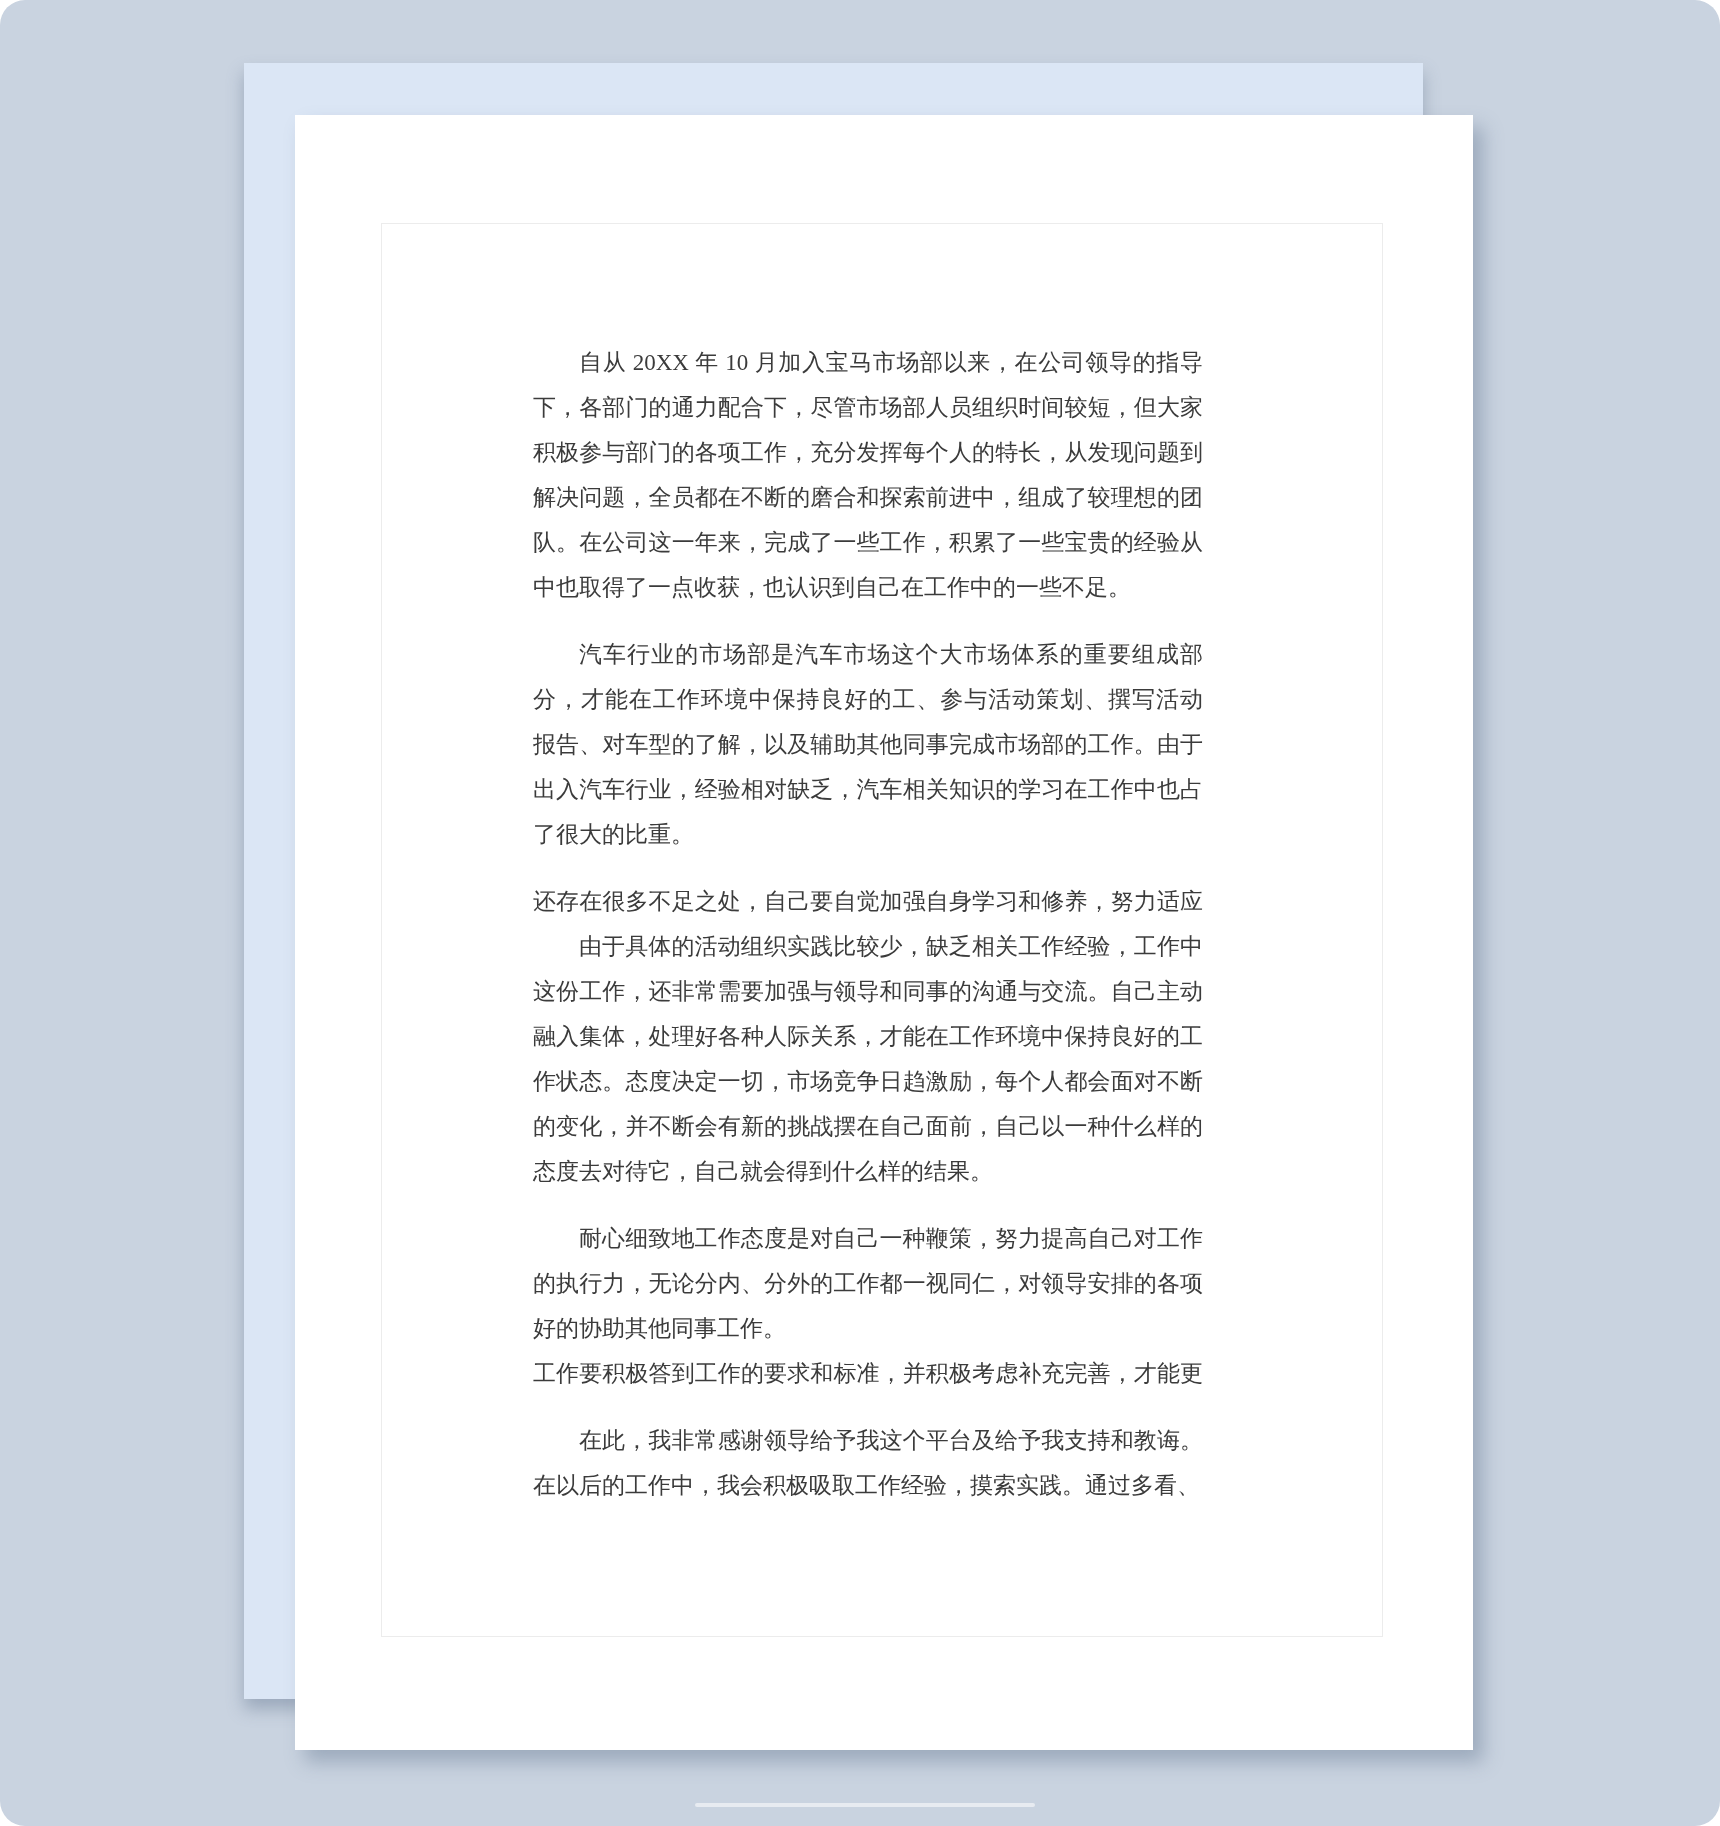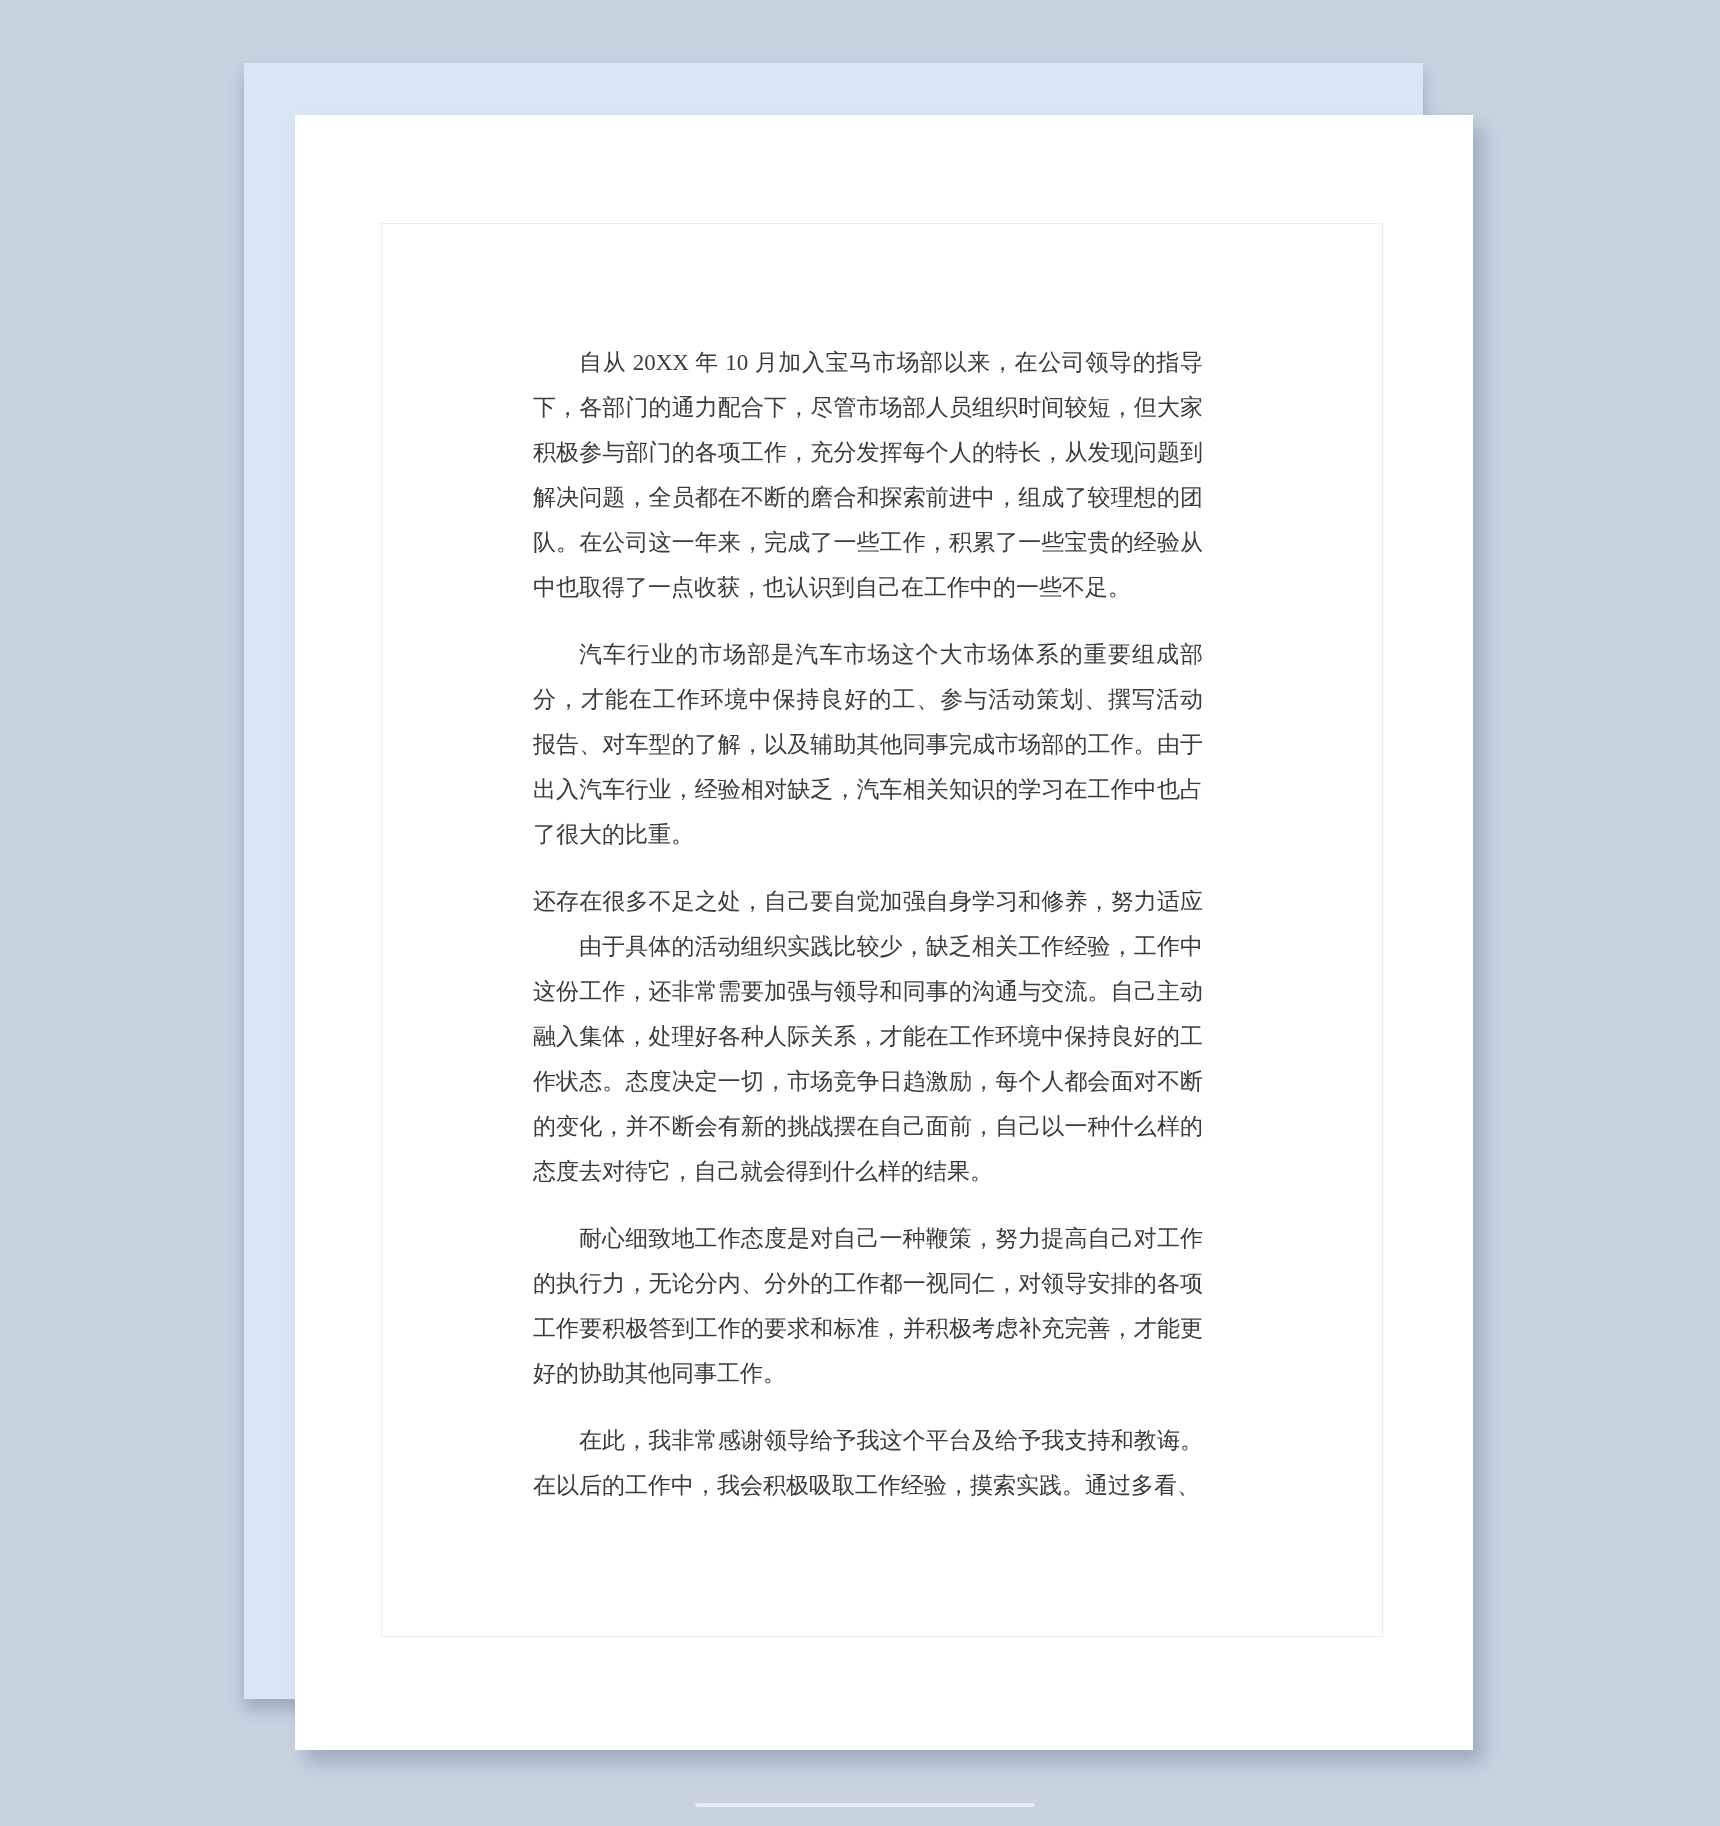--- a/index.html
+++ b/index.html
@@ -14,20 +14,21 @@
     width: 1720px;
     height: 1826px;
     overflow: hidden;
     font-family: "Liberation Serif", "DejaVu Serif", serif;
   }
   .canvas {
     position: relative;
     width: 1720px;
     height: 1826px;
     background: var(--background-color);
+    border-radius: 25px;
   }
   .sheet-back {
     position: absolute;
     left: 244px;
     top: 63px;
     width: 1179px;
     height: 1636px;
     background: var(--back-sheet-color);
     box-shadow: 0 10px 16px rgba(84, 104, 132, 0.40);
   }
@@ -102,22 +103,22 @@
             <div class="line first">由于具体的活动组织实践比较少，缺乏相关工作经验，工作中</div>
             <div class="line">这份工作，还非常需要加强与领导和同事的沟通与交流。自己主动</div>
             <div class="line">融入集体，处理好各种人际关系，才能在工作环境中保持良好的工</div>
             <div class="line">作状态。态度决定一切，市场竞争日趋激励，每个人都会面对不断</div>
             <div class="line">的变化，并不断会有新的挑战摆在自己面前，自己以一种什么样的</div>
             <div class="line last">态度去对待它，自己就会得到什么样的结果。</div>
           </div>
           <div class="para">
             <div class="line first">耐心细致地工作态度是对自己一种鞭策，努力提高自己对工作</div>
             <div class="line">的执行力，无论分内、分外的工作都一视同仁，对领导安排的各项</div>
+            <div class="line last">好的协助其他同事工作。</div>
             <div class="line">工作要积极答到工作的要求和标准，并积极考虑补充完善，才能更</div>
-            <div class="line last">好的协助其他同事工作。</div>
           </div>
           <div class="para">
             <div class="line first">在此，我非常感谢领导给予我这个平台及给予我支持和教诲。</div>
             <div class="line last">在以后的工作中，我会积极吸取工作经验，摸索实践。通过多看、</div>
           </div>
         </div>
     </div>
   </div>
   <div class="peek-line"></div>
 </div>

